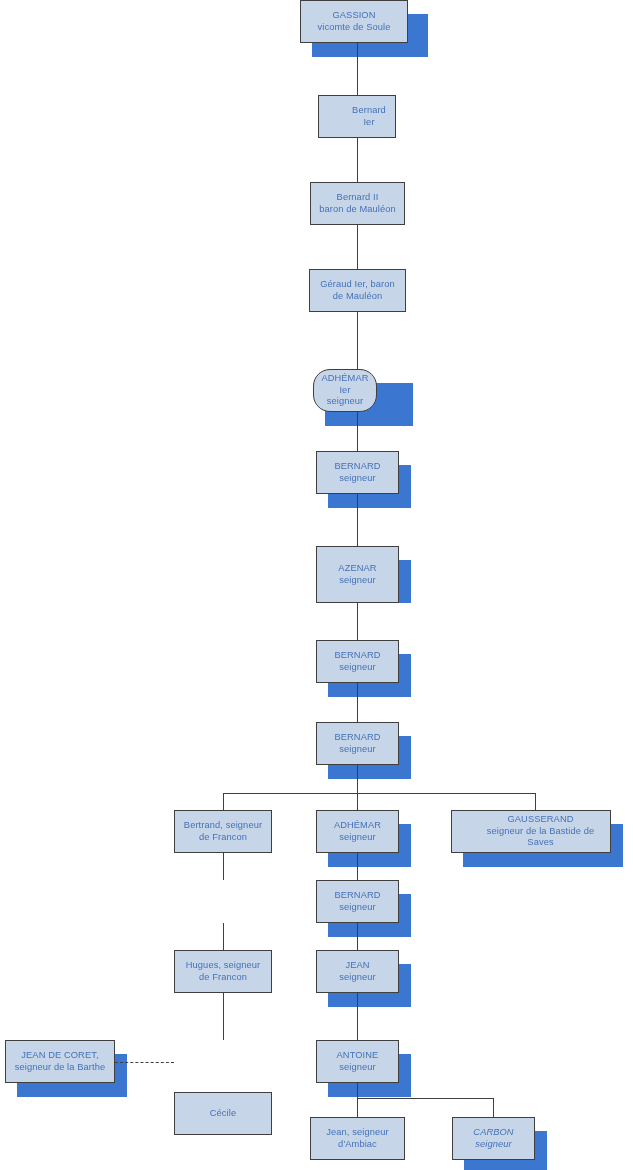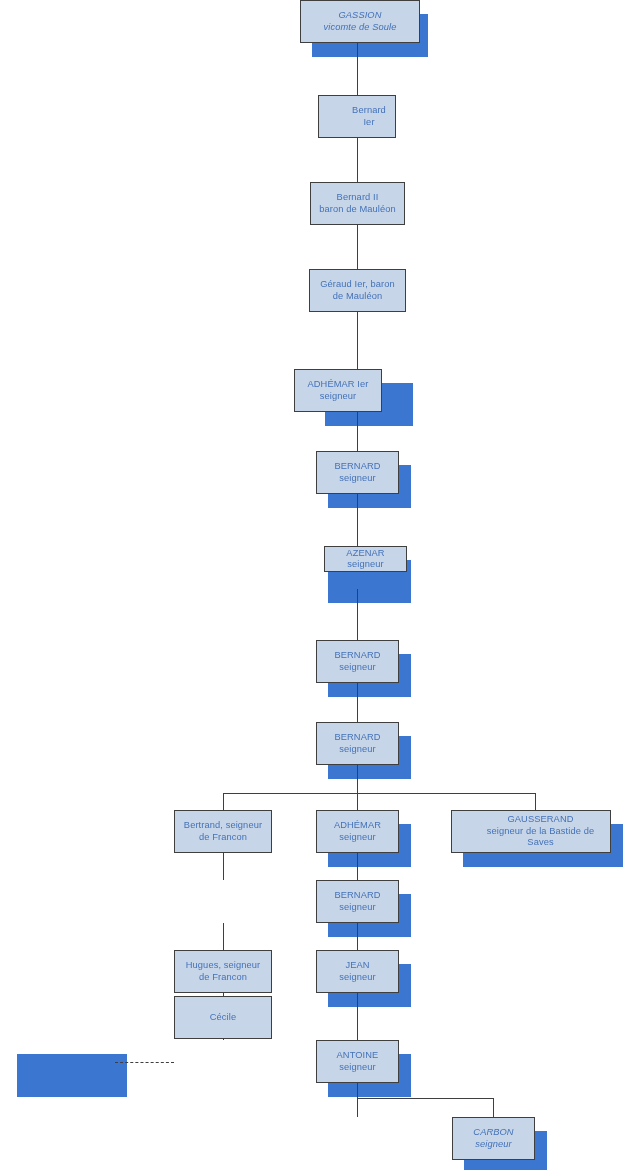--- a/index.html
+++ b/index.html
@@ -81,47 +81,47 @@
     <div class="edge-v" style="left: 223px; top: 923px; height: 27px;"></div>
     <div class="edge-v" style="left: 357px; top: 923px; height: 27px;"></div>
     <div class="edge-v" style="left: 223px; top: 993px; height: 47px;"></div>
     <div class="edge-v" style="left: 357px; top: 993px; height: 47px;"></div>
     <div class="edge-dashed" style="left: 115px; top: 1062px; width: 59px;"></div>
     <div class="edge-v" style="left: 357px; top: 1083px; height: 15px;"></div>
     <div class="edge-h" style="left: 357px; top: 1098px; width: 136px;"></div>
     <div class="edge-v" style="left: 357px; top: 1098px; height: 19px;"></div>
     <div class="edge-v" style="left: 493px; top: 1098px; height: 19px;"></div>
     <div class="shadow" style="left: 312px; top: 14px; width: 116px; height: 43px;"></div>
-    <div class="node" style="left: 300px; top: 0px; width: 120px; height: 43px; font-style: italic;">
+    <div class="node" style="left: 300px; top: 0px; width: 108px; height: 43px;">
       <span class="lbl">GASSION
 vicomte de Soule</span>
     </div>
     <div class="node" style="left: 318px; top: 95px; width: 78px; height: 43px; padding-left: 24px;">
       <span class="lbl">Bernard Ier</span>
     </div>
     <div class="node" style="left: 310px; top: 182px; width: 95px; height: 43px;">
       <span class="lbl">Bernard II
 baron de Mauléon</span>
     </div>
     <div class="node" style="left: 309px; top: 269px; width: 97px; height: 43px;">
       <span class="lbl">Géraud Ier, baron
 de Mauléon</span>
     </div>
     <div class="shadow" style="left: 325px; top: 383px; width: 88px; height: 43px;"></div>
-    <div class="node" style="left: 294px; top: 369px; width: 88px; height: 43px;">
+    <div class="node" style="left: 313px; top: 369px; width: 64px; height: 43px; border-radius: 17px;">
       <span class="lbl">ADHÉMAR Ier
 seigneur</span>
     </div>
     <div class="shadow" style="left: 328px; top: 465px; width: 83px; height: 43px;"></div>
     <div class="node" style="left: 316px; top: 451px; width: 83px; height: 43px;">
       <span class="lbl">BERNARD
 seigneur</span>
     </div>
     <div class="shadow" style="left: 328px; top: 560px; width: 83px; height: 43px;"></div>
-    <div class="node" style="left: 316px; top: 546px; width: 83px; height: 26px; margin-left: 8px;">
+    <div class="node" style="left: 316px; top: 546px; width: 83px; height: 57px;">
       <span class="lbl">AZENAR
 seigneur</span>
     </div>
     <div class="shadow" style="left: 328px; top: 654px; width: 83px; height: 43px;"></div>
     <div class="node" style="left: 316px; top: 640px; width: 83px; height: 43px;">
       <span class="lbl">BERNARD
 seigneur</span>
     </div>
     <div class="shadow" style="left: 328px; top: 736px; width: 83px; height: 43px;"></div>
     <div class="node" style="left: 316px; top: 722px; width: 83px; height: 43px;">
@@ -150,26 +150,34 @@
     <div class="node" style="left: 174px; top: 950px; width: 98px; height: 43px;">
       <span class="lbl">Hugues, seigneur
 de Francon</span>
     </div>
     <div class="shadow" style="left: 328px; top: 964px; width: 83px; height: 43px;"></div>
     <div class="node" style="left: 316px; top: 950px; width: 83px; height: 43px;">
       <span class="lbl">JEAN
 seigneur</span>
     </div>
     <div class="shadow" style="left: 17px; top: 1054px; width: 110px; height: 43px;"></div>
-    <div class="node" style="left: 174px; top: 996px; width: 98px; height: 43px;">
+    <div class="node" style="left: 5px; top: 1040px; width: 110px; height: 43px;">
+      <span class="lbl">JEAN DE CORET,
+seigneur de la Barthe</span>
+    </div>
+    <div class="node" style="left: 174px; top: 1092px; width: 98px; height: 43px;">
       <span class="lbl">Cécile</span>
     </div>
     <div class="shadow" style="left: 328px; top: 1054px; width: 83px; height: 43px;"></div>
     <div class="node" style="left: 316px; top: 1040px; width: 83px; height: 43px;">
       <span class="lbl">ANTOINE
 seigneur</span>
+    </div>
+    <div class="node" style="left: 310px; top: 1117px; width: 95px; height: 43px;">
+      <span class="lbl">Jean, seigneur
+d'Ambiac</span>
     </div>
     <div class="shadow" style="left: 464px; top: 1131px; width: 83px; height: 43px;"></div>
     <div class="node" style="left: 452px; top: 1117px; width: 83px; height: 43px; font-style: italic;">
       <span class="lbl">CARBON
 seigneur</span>
     </div>
   </div>
 
 </body></html>

